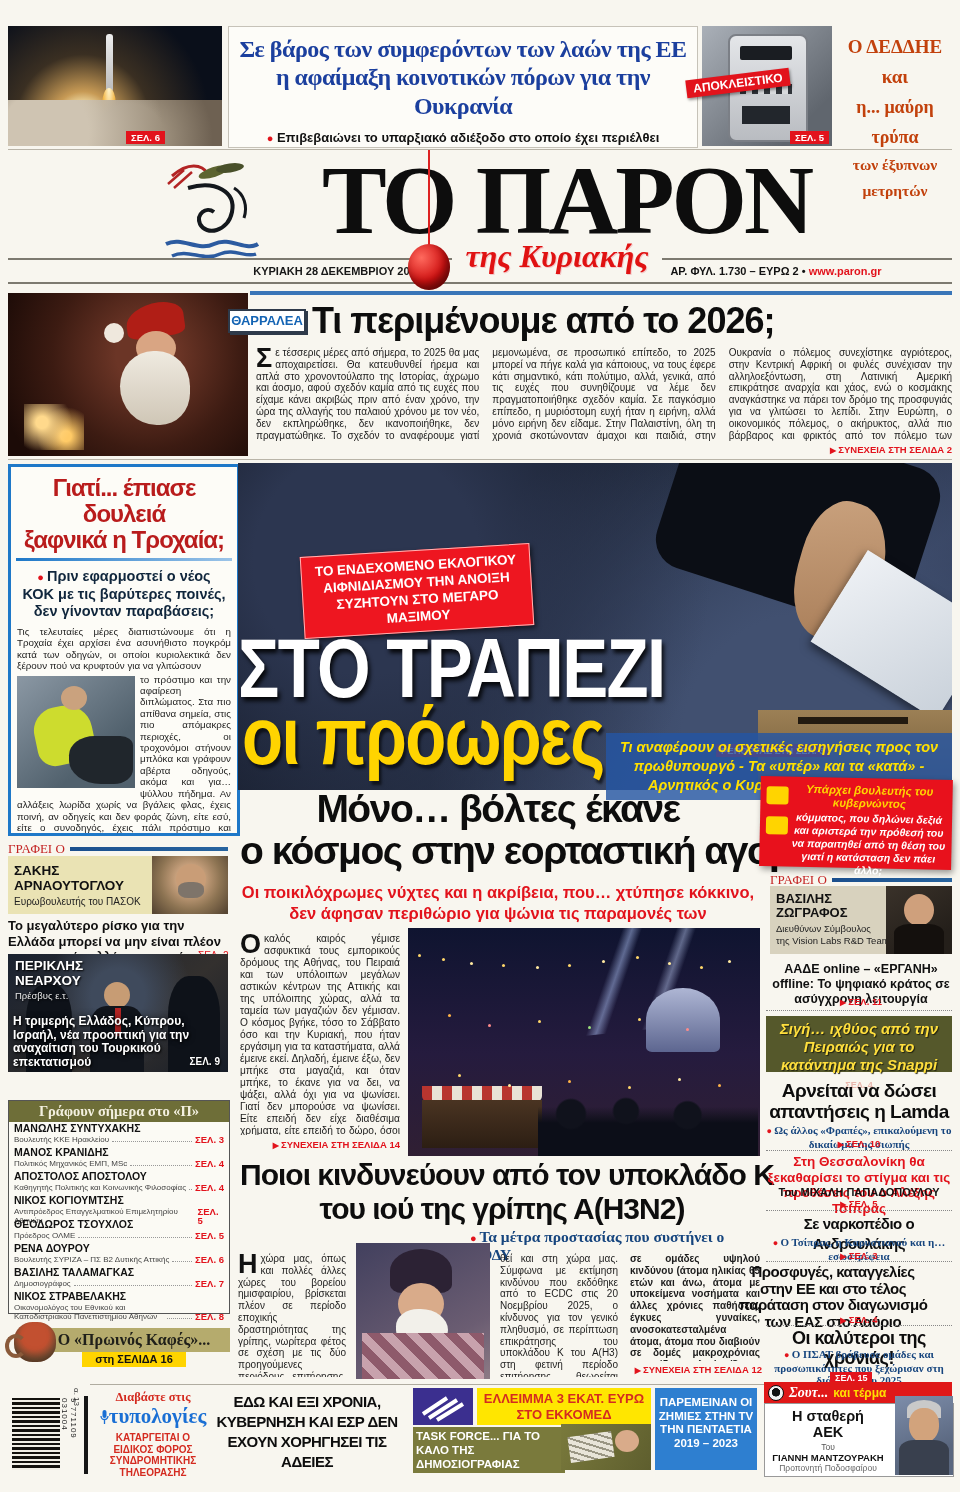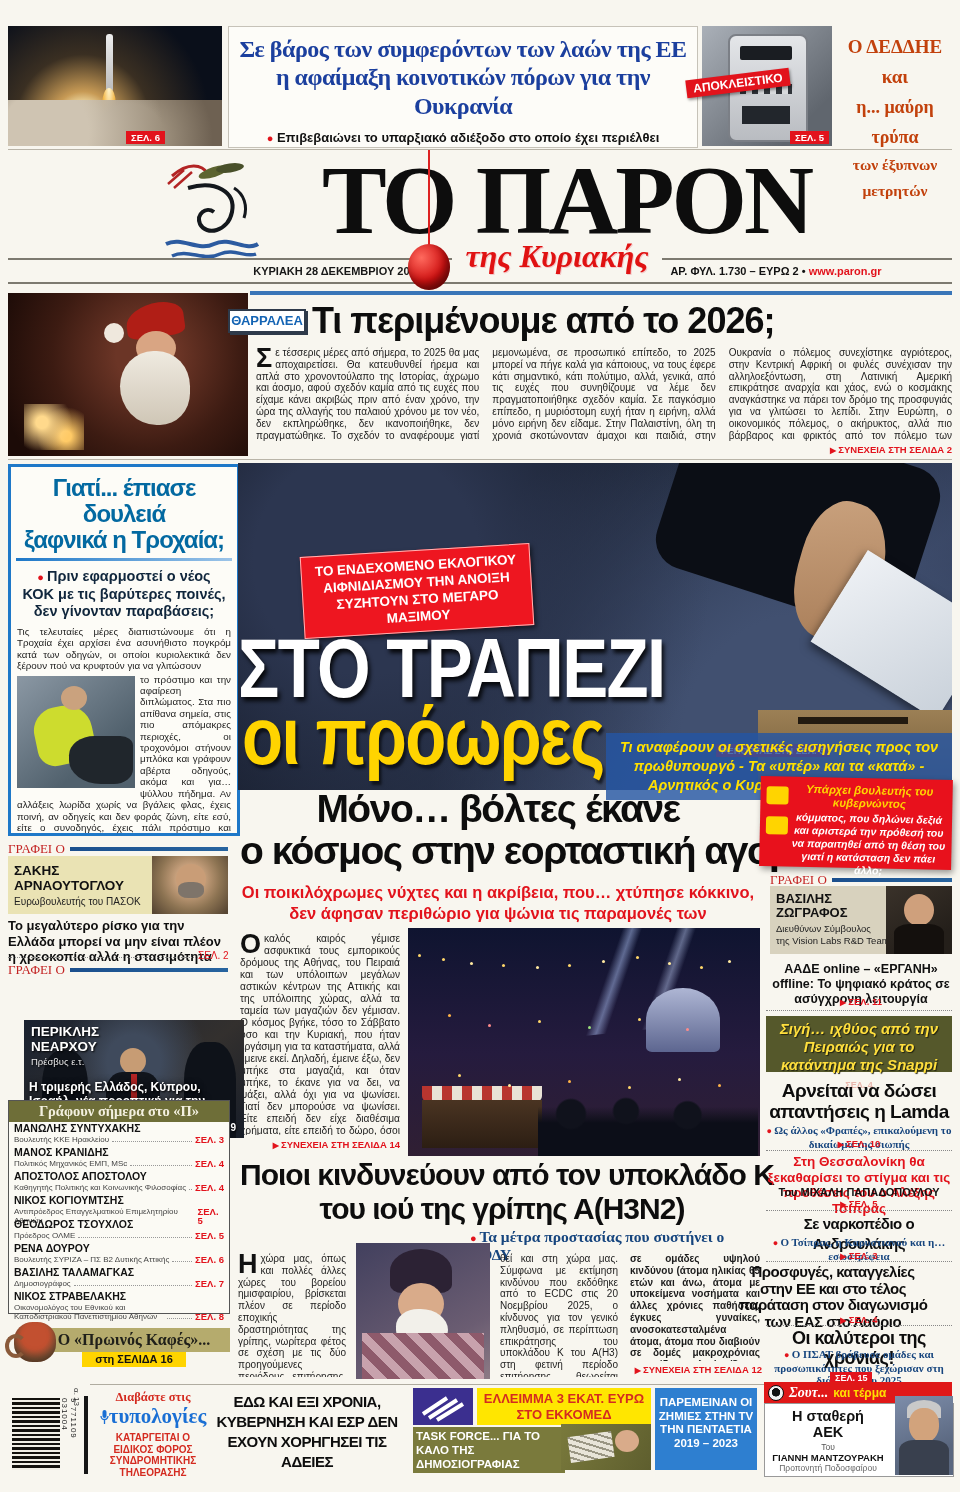--- a/index.html
+++ b/index.html
@@ -100,21 +100,21 @@
     <div class="abs" style="left:112px;top:58px;width:70px;height:74px;border-radius:50% 50% 45% 55%;background:linear-gradient(#efeae0,#cfc6b6);"></div>
     <div class="abs" style="left:16px;bottom:6px;width:60px;height:46px;background:radial-gradient(circle at 30% 40%,#ffd98c 0 12%,rgba(255,217,140,0) 60%),radial-gradient(circle at 70% 70%,#ffca66 0 10%,rgba(255,202,102,0) 55%);"></div>
   </div>
   <div class="abs ctr" style="left:228px;top:309px;width:74px;height:20px;line-height:20px;background:#fff;border:2px solid #2e3a4a;box-shadow:2px 2px 0 #2e3a4a;color:#1464b4;font-weight:700;font-size:13px;">ΘΑΡΡΑΛΕΑ</div>
   <div class="abs" style="left:312px;top:300px;width:640px;font-size:36px;font-weight:700;color:#0d0d0d;letter-spacing:-1px;white-space:nowrap;">Τι περιμένουμε από το 2026;</div>
   <div class="abs bodytxt jst dropcap" style="left:256px;top:347px;width:696px;height:106px;column-count:3;column-gap:13px;">Σε τέσσερις μέρες από σήμερα, το 2025 θα μας αποχαιρετίσει. Θα κατευθυνθεί ήρεμα και απλά στο χρονοντούλαπο της Ιστορίας, άχρωμο και άοσμο, αφού σχεδόν καμία από τις ευχές που είχαμε κάνει ακριβώς πριν από έναν χρόνο, την ώρα της αλλαγής του παλαιού χρόνου με τον νέο, δεν εκπληρώθηκε, δεν ικανοποιήθηκε, δεν πραγματώθηκε. Το σχεδόν το αναφέρουμε γιατί μεμονωμένα, σε προσωπικό επίπεδο, το 2025 μπορεί να πήγε καλά για κάποιους, να τους έφερε κάτι σημαντικό, κάτι πολύτιμο, αλλά, γενικά, από τις ευχές που συνηθίζουμε να λέμε δεν πραγματοποιήθηκε σχεδόν καμία. Σε παγκόσμιο επίπεδο, η μυριόστομη ευχή ήταν η ειρήνη, αλλά μόνο ειρήνη δεν είδαμε. Στην Παλαιστίνη, όλη τη χρονιά σκοτώνονταν άμαχοι και παιδιά, στην Ουκρανία ο πόλεμος συνεχίστηκε αγριότερος, στην Κεντρική Αφρική οι φυλές συνέχισαν την αλληλοεξόντωση, στη Λατινική Αμερική επικράτησε αναρχία και χάος, ενώ ο κοσμάκης αναγκάστηκε να πάρει τον δρόμο της προσφυγιάς για να γλιτώσει το λεπίδι. Στην Ευρώπη, ο οικονομικός πόλεμος, ο ακήρυκτος, αλλά πιο βάρβαρος και φρικτός από τον πόλεμο των όπλων, πέρασε σε νέα φάση, οδηγώντας τους μισούς ανθρώπους στην αποκτήνωση και τους υπόλοιπους στην ένδεια. Πάει η ειρήνη, λοιπόν, στον βρόντο πήγαν οι ευχές,</div>
   <div class="abs cont" style="left:800px;top:444px;width:152px;background:#f8f6ef;">ΣΥΝΕΧΕΙΑ ΣΤΗ ΣΕΛΙΔΑ 2</div>
   <div class="abs" style="left:8px;top:459px;width:944px;height:1px;background:#b9b4a8;"></div>
 
   <div class="abs" style="left:8px;top:464px;width:220px;height:366px;border:3px solid #1e78c8;background:#fdfcf7;padding:0 3px;overflow:hidden;">
-    <div class="ctr" style="margin-top:8px;color:#0369a1;font-weight:700;font-size:24px;line-height:26px;letter-spacing:-1px;">
+    <div class="ctr" style="margin-top:8px;color:#b91c1c;font-weight:700;font-size:24px;line-height:26px;letter-spacing:-1px;">
       <div>Γιατί... έπιασε δουλειά</div>
       <div>ξαφνικά η Τροχαία;</div>
     </div>
     <div style="height:3px;margin:5px 2px;background:linear-gradient(90deg,#1e78c8,#9cc4e8);"></div>
     <div class="ctr" style="font-size:14.5px;line-height:17px;font-weight:700;color:#10263c;padding:2px 6px;">
       <span style="color:#e2131c;font-size:11px;">● </span><span>Πριν εφαρμοστεί ο νέος ΚΟΚ με τις βαρύτερες ποινές, δεν γίνονταν παραβάσεις;</span>
     </div>
     <div class="jst" style="font-size:9.8px;line-height:11.4px;color:#1c1c1c;padding:4px 3px 0 3px;">
       <span style="display:block;">Τις τελευταίες μέρες διαπιστώνουμε ότι η Τροχαία έχει αρχίσει ένα ασυνήθιστο πογκρόμ κατά των οδηγών, οι οποίοι κυριολεκτικά δεν ξέρουν πού να κρυφτούν για να γλιτώσουν</span>
       <div style="margin-top:2px;">
@@ -187,21 +187,21 @@
       <div style="position:absolute;left:26px;top:26px;width:26px;height:16px;border-radius:40%;background:#7e746a;"></div>
     </div>
   </div>
   <div class="abs" style="left:8px;top:918px;width:220px;font-weight:700;font-size:13px;line-height:15.5px;color:#0f0f0f;">Το μεγαλύτερο ρίσκο για την Ελλάδα μπορεί να μην είναι πλέον η χρεοκοπία αλλά η στασιμότητα</div>
   <div class="abs dotline" style="left:8px;top:957px;width:190px;"></div>
   <div class="abs" style="left:198px;top:950px;color:#e2131c;font-weight:400;font-size:10px;">ΣΕΛ. 2</div>
 
   <div class="abs grafei" style="left:8px;top:962px;width:220px;">
       <span>ΓΡΑΦΕΙ Ο</span>
     </div>
-  <div class="abs ph" style="left:8px;top:1020px;width:220px;height:118px;background:radial-gradient(circle at 50% 35%,#3f4a5c 0 20%,rgba(0,0,0,0) 55%),linear-gradient(140deg,#1a2230,#33302e 60%,#171d28);margin-left:16px;">
+  <div class="abs ph" style="left:8px;top:954px;width:220px;height:118px;background:radial-gradient(circle at 50% 35%,#3f4a5c 0 20%,rgba(0,0,0,0) 55%),linear-gradient(140deg,#1a2230,#33302e 60%,#171d28);">
     <div style="position:absolute;left:18px;top:30px;width:46px;height:88px;background:#0e1219;border-radius:40% 40% 0 0;"></div>
     <div style="position:absolute;left:96px;top:28px;width:26px;height:26px;border-radius:50%;background:#c79c74;"></div>
     <div style="position:absolute;left:82px;top:52px;width:54px;height:66px;background:#11151c;border-radius:30% 30% 0 0;"></div>
     <div style="position:absolute;left:107px;top:54px;width:6px;height:28px;background:#b32424;"></div>
     <div style="position:absolute;right:8px;top:22px;width:52px;height:96px;background:#0e1219;border-radius:40% 40% 0 0;"></div>
     <div style="position:absolute;left:7px;top:5px;color:#fff;font-weight:700;font-size:13.5px;line-height:14.5px;text-shadow:1px 1px 2px #000;">
       <div>ΠΕΡΙΚΛΗΣ</div>
       <div>ΝΕΑΡΧΟΥ</div>
     </div>
     <div style="position:absolute;left:7px;top:36px;color:#e8e8e8;font-size:9.5px;text-shadow:1px 1px 2px #000;">Πρέσβυς ε.τ.</div>

